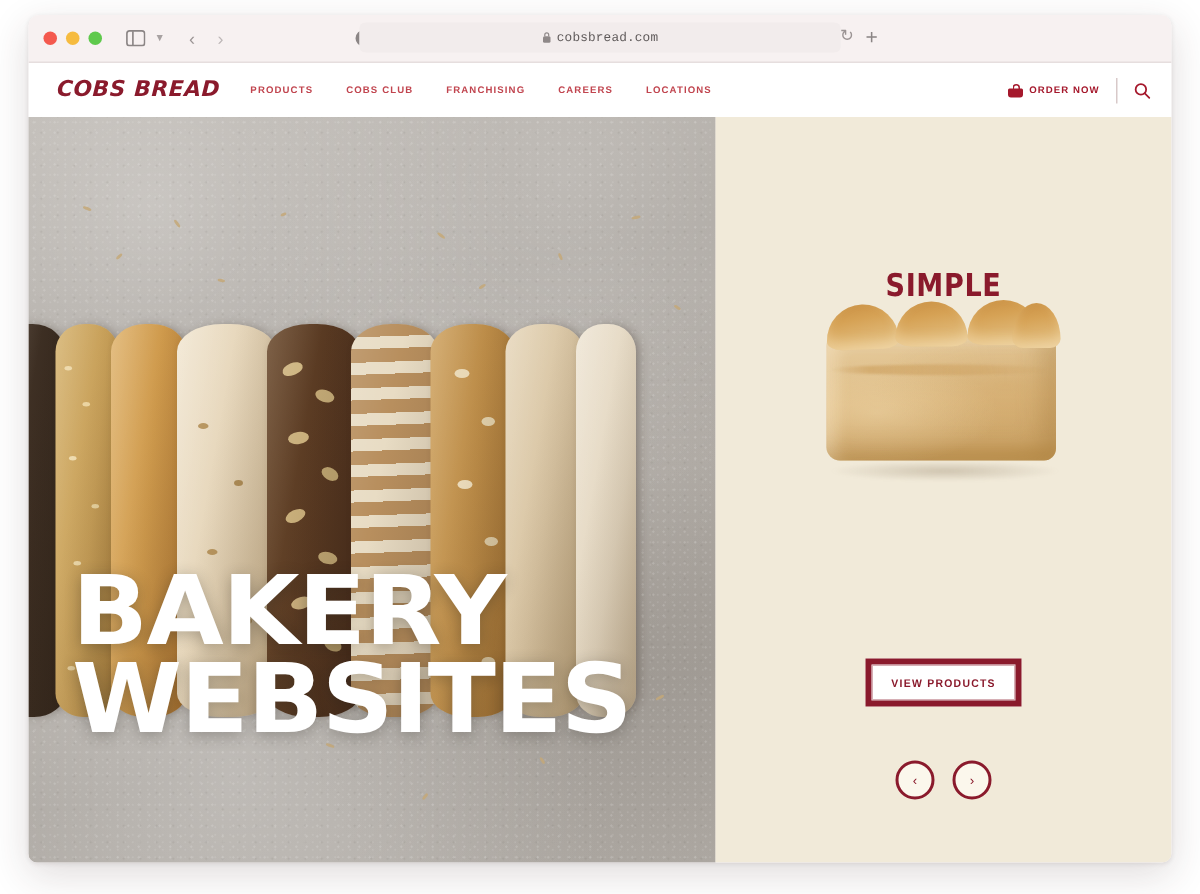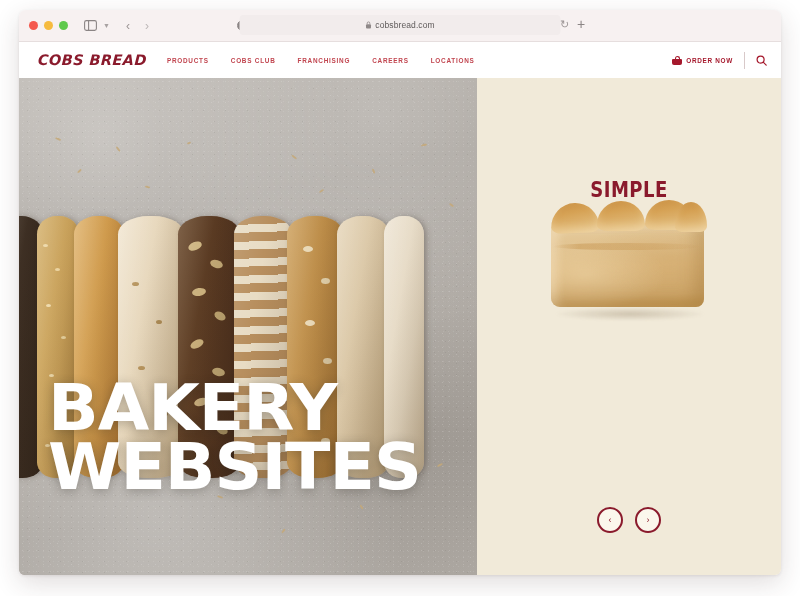--- a/index.html
+++ b/index.html
@@ -109,20 +109,21 @@
   }
   .lock-icon {
     color: #8f8888;
     display: flex;
     align-items: center;
   }
   .url-text {
     font-size: 8.5px;
     color: #5f5a5a;
     letter-spacing: .1px;
+    font-family: Liberation Mono, monospace;
   }
   .reader-icon {
     position: absolute;
     left: 218px;
     top: 10px;
     width: 11px;
     height: 11px;
     border-radius: 50%;
     background: linear-gradient(90deg, #8b8585 0 50%, #d9d3d3 50% 100%);
     border: 1px solid #8b8585;
@@ -613,20 +614,23 @@
         <span class="body"></span>
         <span class="top">
           <span class="hump h1"></span>
           <span class="hump h2"></span>
           <span class="hump h3"></span>
           <span class="hump h4"></span>
         </span>
         <span class="crustline"></span>
       </div>
 
+      <div class="view-products">
+        <span class="label">VIEW PRODUCTS</span>
+      </div>
 
       <div class="carousel-nav">
         <span class="c-btn">‹</span>
         <span class="c-btn">›</span>
       </div>
 
     </div>
   </div>
 </div>
 

